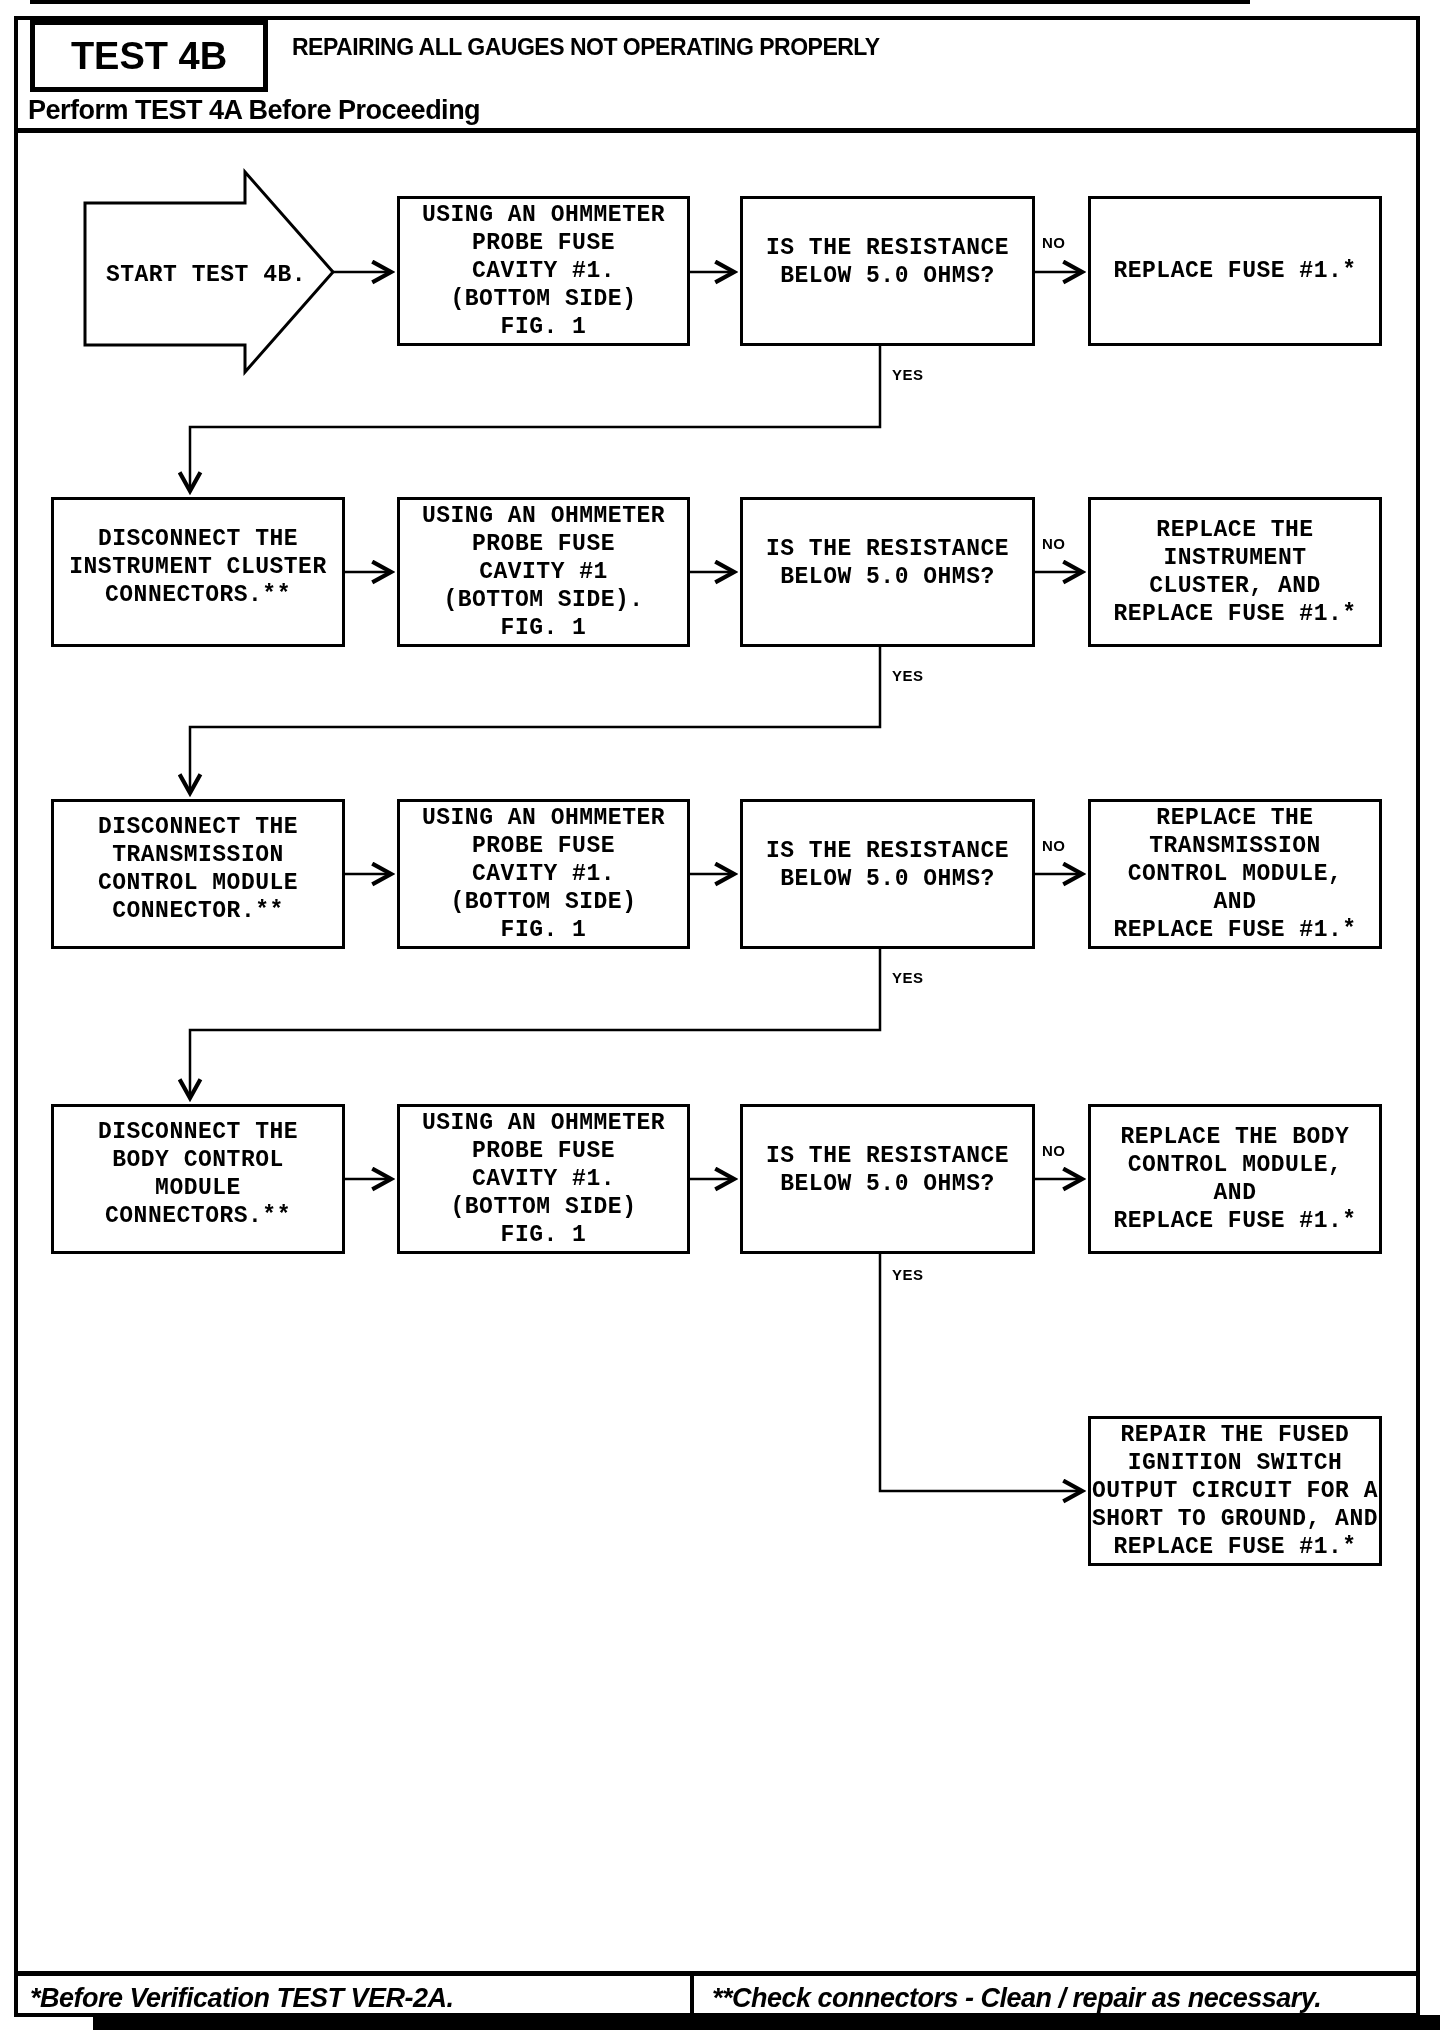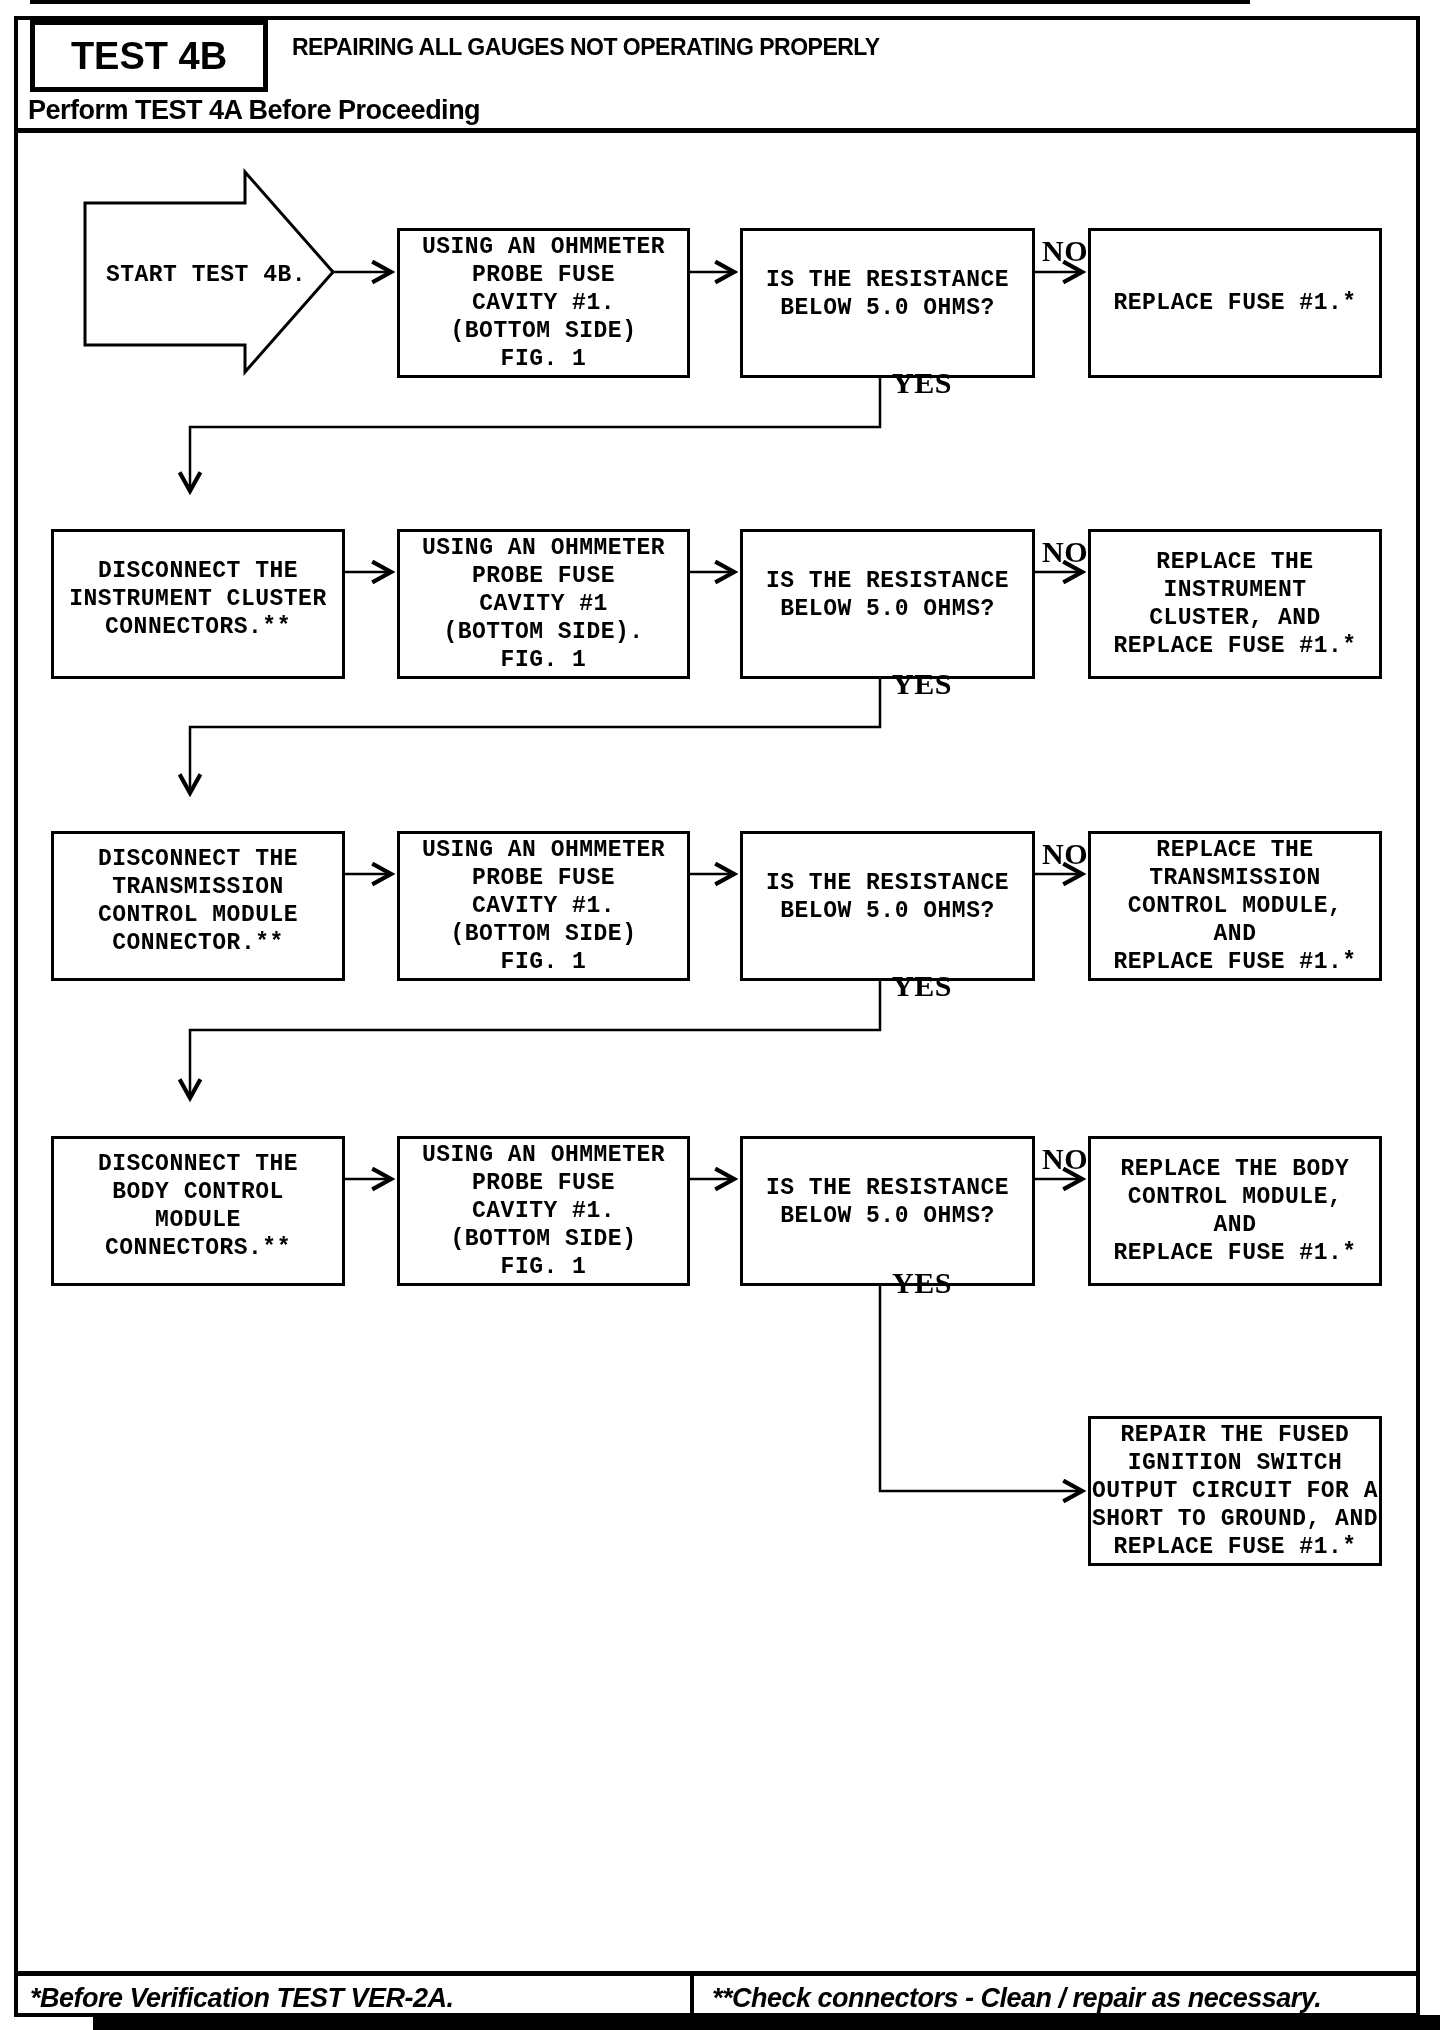--- a/index.html
+++ b/index.html
@@ -33,27 +33,27 @@
     position:absolute;border:3px solid #000;box-sizing:border-box;background:#fff;
     display:flex;align-items:center;justify-content:center;text-align:center;
     font-family:"Liberation Mono","DejaVu Sans Mono",monospace;
     font-weight:700;font-size:23px;line-height:28px;letter-spacing:0.5px;
     white-space:pre-line;
   }
   .colA{left:51px;width:294px;}
   .colB{left:397px;width:293px;}
   .colC{left:740px;width:295px;}
   .colD{left:1088px;width:294px;}
-  .rowbox{height:150px;margin-top:32px;}
+  .rowbox{height:150px;}
   .shift-up{padding-bottom:18px;}
   .shift-up-sm{padding-bottom:10px;}
   .flow-label{
     position:absolute;
-    font-family:Liberation Serif, serif;
-    font-weight:700;font-size:30px;letter-spacing:0.5px;white-space:nowrap;
+    font-family:Liberation Sans, sans-serif;
+    font-weight:700;font-size:15px;letter-spacing:0.5px;white-space:nowrap;
   }
   .start-label{
     position:absolute;left:106px;top:206px;width:200px;height:138px;
     display:flex;align-items:center;justify-content:center;text-align:center;
     font-family:"Liberation Mono","DejaVu Sans Mono",monospace;
     font-weight:700;font-size:23px;letter-spacing:0.5px;white-space:nowrap;
   }
   
   .wires{position:absolute;left:0;top:0;width:1440px;height:2030px;}
   

